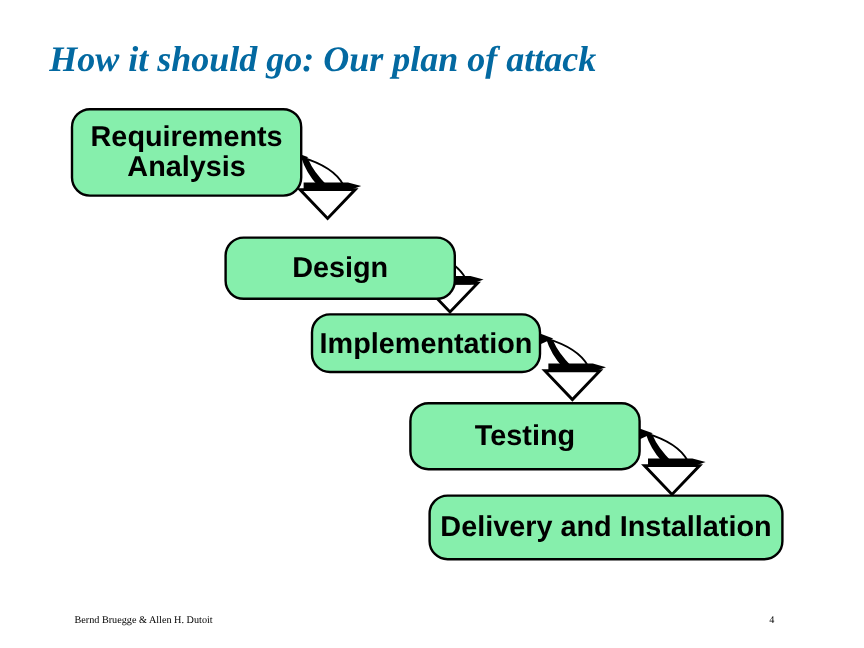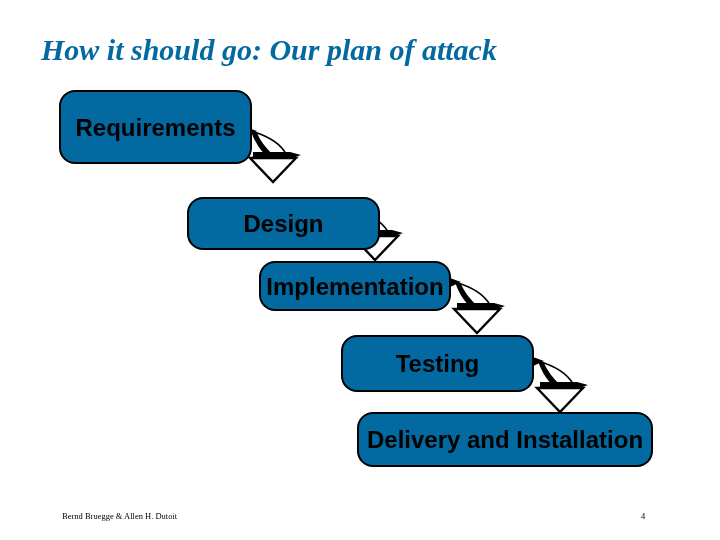--- a/index.html
+++ b/index.html
@@ -13,21 +13,21 @@
   .title{
     position:absolute;left:41px;top:33px;
     font-family:"Liberation Serif",serif;
     font-weight:bold;font-style:italic;
     font-size:30px;line-height:34px;color:#0369a1;
     white-space:nowrap;
   }
 
   .box{
     position:absolute;box-sizing:border-box;
-    background:#0369a1;border:2px solid #000000;border-radius:16px;
+    background:#86efac;border:2px solid #000000;border-radius:16px;
     display:flex;flex-direction:column;align-items:center;justify-content:center;
     font-weight:bold;font-size:24px;line-height:25px;color:#000;
     text-align:right;white-space:nowrap;z-index:2;
   }
   .box-requirements{left:59px;top:90px;width:193px;height:74px;}
   .box-design{left:187px;top:181px;width:193px;height:53px;margin-top:16px;}
   .box-implementation{left:259px;top:261px;width:192px;height:50px;}
   .box-testing{left:341px;top:335px;width:193px;height:57px;}
   .box-delivery{left:357px;top:412px;width:296px;height:55px;}
 
@@ -49,20 +49,21 @@
 </style>
 </head>
 <body>
 
 <div class="slide">
 
   <div class="title">How it should go: Our plan of attack</div>
 
   <div class="box box-requirements">
     <span>Requirements</span>
+    <span>Analysis</span>
   </div>
 
   <div class="box box-design">
     <span>Design</span>
   </div>
 
   <div class="box box-implementation">
     <span>Implementation</span>
   </div>
 

